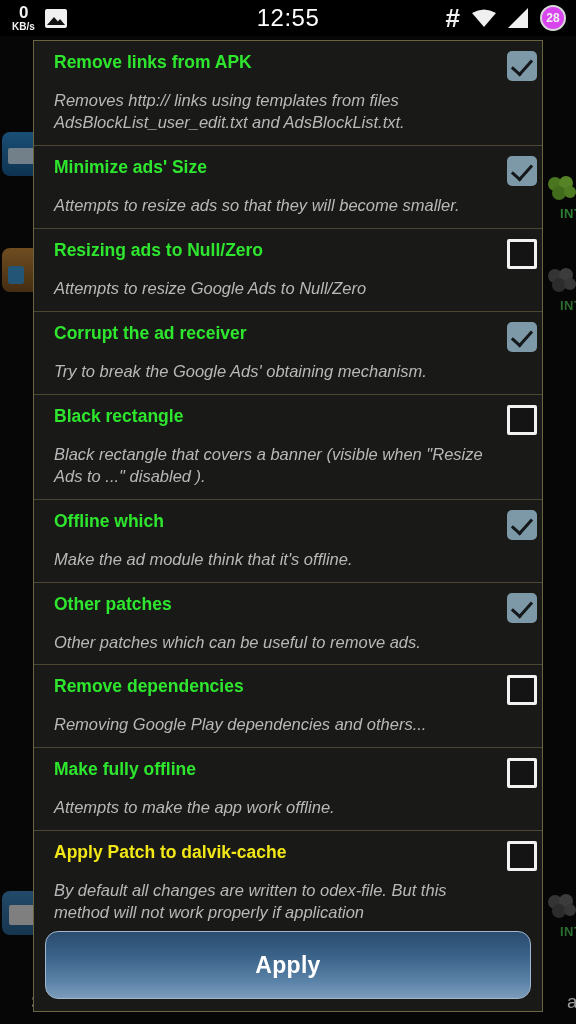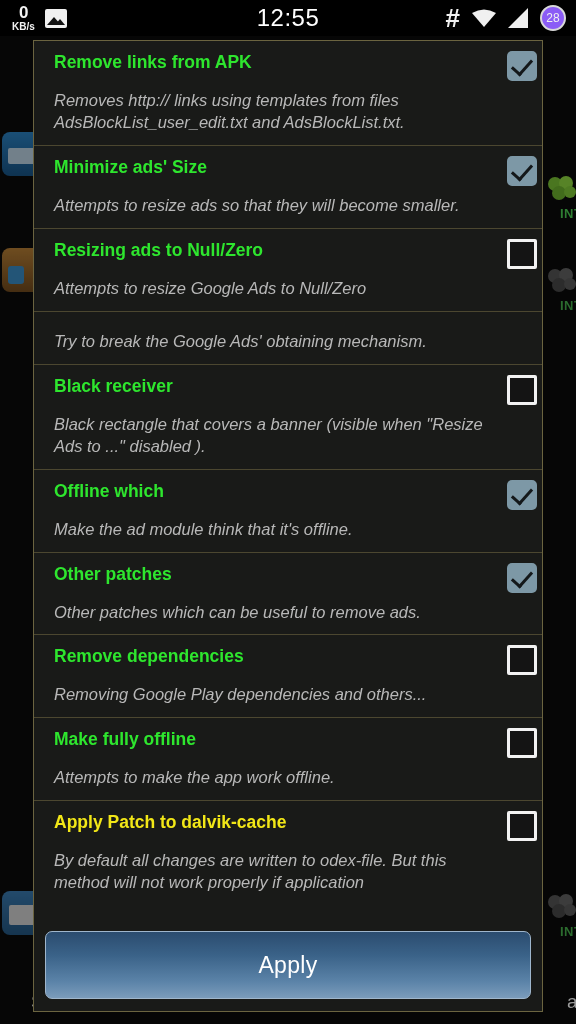--- a/index.html
+++ b/index.html
@@ -49,23 +49,23 @@
     position: absolute; right: 10px; top: 0; height: 36px;
     display: flex; align-items: center; gap: 12px;
   }
   .icon-hash { color: #f0f0f0; font-size: 26px; font-weight: bold; line-height: 1; }
   .icon-wifi { width: 24px; height: 18px; position: relative; }
   .icon-wifi svg { display:block; }
   .icon-signal { width: 0; height: 0; border-left: 20px solid transparent; border-bottom: 20px solid #f0f0f0; }
   .icon-batt {
     width: 26px; height: 26px; border-radius: 50%;
     border: 2px solid #d8d8d8;
-    color: #f0f0f0; font-size: 12px; font-weight: normal;
+    color: #f0f0f0; font-size: 12px; font-weight: bold;
     display: flex; align-items: center; justify-content: center;
-    position: relative; background: #8b5cf6;
+    position: relative; background: #d946ef;
   }
 
   
   #bg {
     position: absolute; top: 36px; left: 0;
     width: 576px; height: 988px;
     background: #060606;
     z-index: 5;
   }
   .bg-icon {
@@ -171,26 +171,26 @@
   }
 
   
   #apply-bar {
     flex: 0 0 auto;
     padding: 10px 11px 12px 11px;
     background: #191a18;
   }
   #apply-button {
     width: 100%; height: 68px;
-    border-radius: 7px;
+    border-radius: 13px;
     border: 1px solid #9fb6cc;
     background: linear-gradient(180deg, #2b4c6f 0%, #3a6288 35%, #5b83a8 75%, #7b9cbb 100%);
     color: #ffffff;
     font-size: 23px;
-    font-weight: normal;
+    font-weight: bold;
     display: flex; align-items: center; justify-content: center;
     letter-spacing: .3px;
   }
 </style>
 </head>
 <body>
 
 <div id="screen">
 
   <div id="bg">
@@ -268,25 +268,29 @@
           <div class="opt-desc">Attempts to resize ads so that they will become smaller.</div>
         </div>
         <div class="opt-row">
           <div class="opt-head">
             <div class="opt-title">Resizing ads to Null/Zero</div>
             <div class="cbx off"></div>
           </div>
           <div class="opt-desc">Attempts to resize Google Ads to Null/Zero</div>
         </div>
         <div class="opt-row">
+          <div class="opt-head">
+            <div class="opt-title">Corrupt the ad receiver</div>
+            <div class="cbx on"></div>
+          </div>
           <div class="opt-desc">Try to break the Google Ads' obtaining mechanism.</div>
         </div>
         <div class="opt-row">
           <div class="opt-head">
-            <div class="opt-title">Black receiver</div>
+            <div class="opt-title">Black rectangle</div>
             <div class="cbx off"></div>
           </div>
           <div class="opt-desc">Black rectangle that covers a banner (visible when "Resize Ads to ..." disabled ).</div>
         </div>
         <div class="opt-row">
           <div class="opt-head">
             <div class="opt-title">Offline which</div>
             <div class="cbx on"></div>
           </div>
           <div class="opt-desc">Make the ad module think that it's offline.</div>

